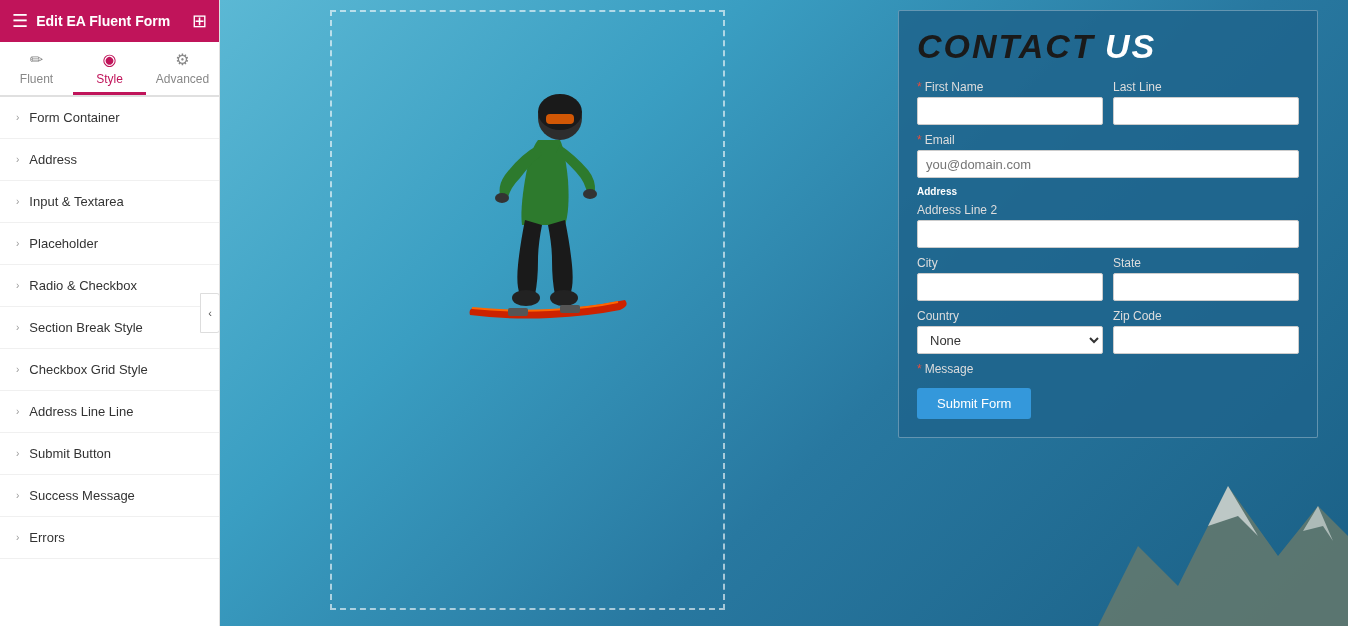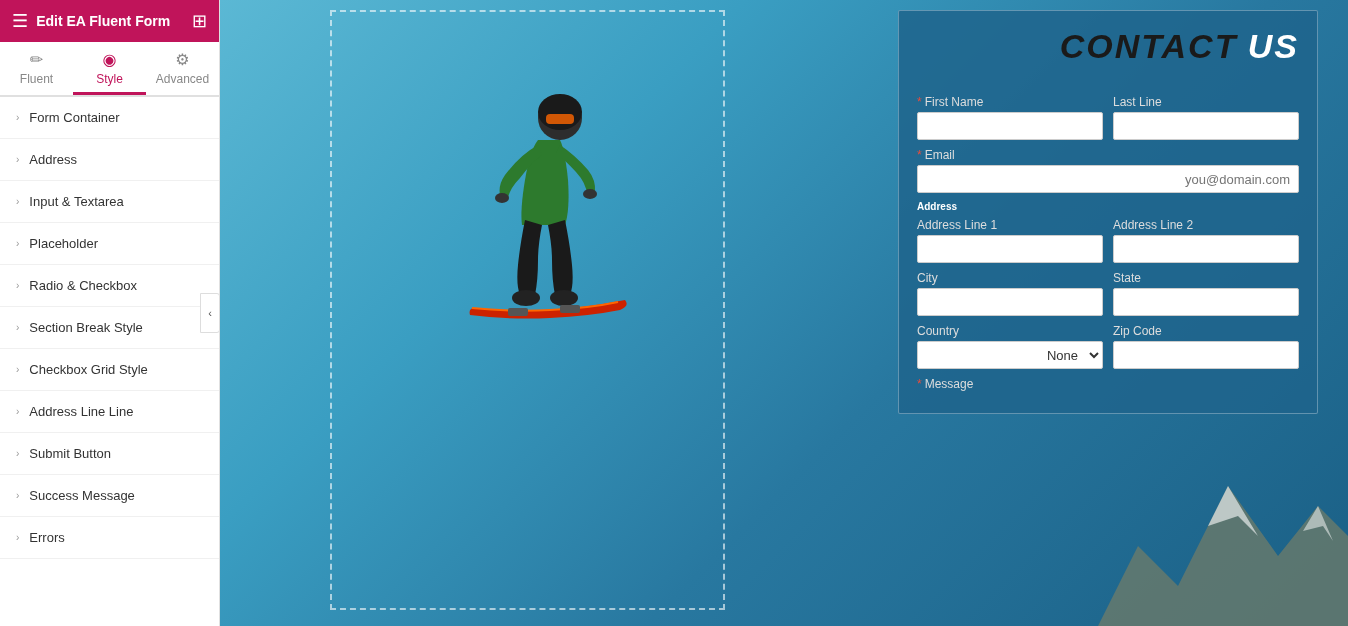--- a/index.html
+++ b/index.html
@@ -118,22 +118,22 @@
       top: 10px;
       width: 420px;
       background: rgba(30, 100, 140, 0.85);
       border: 1px solid rgba(255,255,255,0.3);
       padding: 16px 18px 18px;
       border-radius: 2px;
     }
 
     
     .contact-heading {
-      text-align: right;
-      margin-bottom: 29px;
+      text-align: left;
+      margin-bottom: 14px;
       font-size: 30px;
       letter-spacing: 2px;
     }
     .contact-heading .contact-word {
       font-style: italic;
       font-weight: 900;
       color: #1a1a1a;
       font-size: 34px;
     }
     .contact-heading .us-word {
@@ -159,21 +159,20 @@
 
     .form-input, .form-select, .form-textarea {
       background: #fff;
       border: 1px solid #ccc;
       border-radius: 2px;
       padding: 5px 8px;
       font-size: 13px;
       color: #333;
       outline: none;
       width: 100%;
-      text-align: right;
     }
     .form-input { height: 28px; }
     .form-textarea {
       height: 90px;
       resize: both;
       font-family: Arial, sans-serif;
       color: #aaa;
     }
     .form-select { height: 28px; }
 
@@ -369,24 +368,20 @@
       </label>
       <input type="email" class="form-input" placeholder="you@domain.com" style="">
     </div>
 
     
     <div style="margin-bottom:6px;">
       <div class="address-section-label">Address</div>
 
       <div class="form-row">
         <div class="form-col">
-          <label class="form-label">Address Line 1</label>
-          <input type="text" class="form-input" style="">
-        </div>
-        <div class="form-col">
           <label class="form-label">Address Line 2</label>
           <input type="text" class="form-input" style="">
         </div>
       </div>
 
       <div class="form-row">
         <div class="form-col">
           <label class="form-label">City</label>
           <input type="text" class="form-input" style="">
         </div>
@@ -412,16 +407,17 @@
 
     
     <div style="margin-bottom:4px;">
       <label class="form-label">
         <span class="required-star">*</span>
         <span>Message</span>
       </label>
     </div>
 
     
+    <button class="submit-btn">Submit Form</button>
 
   </div>
 
 </div>
 
 </body></html>

